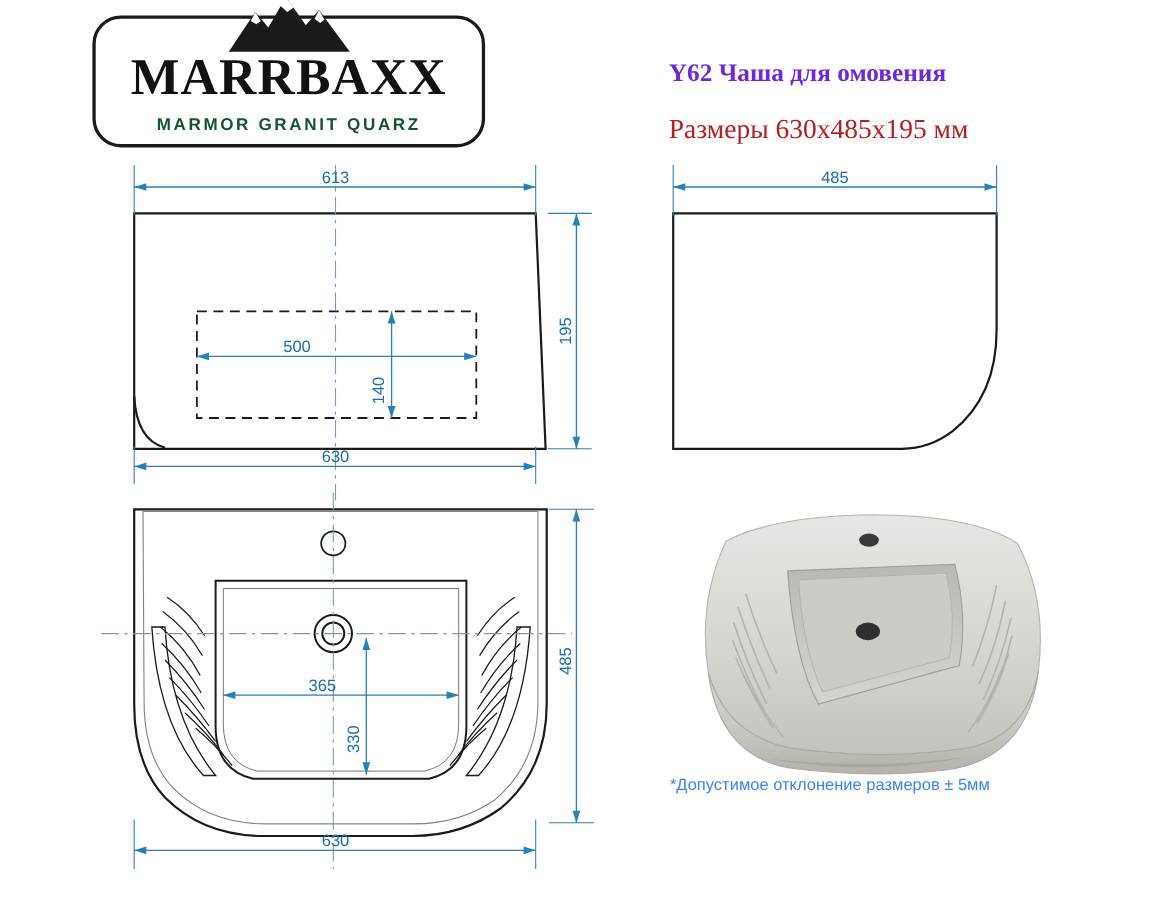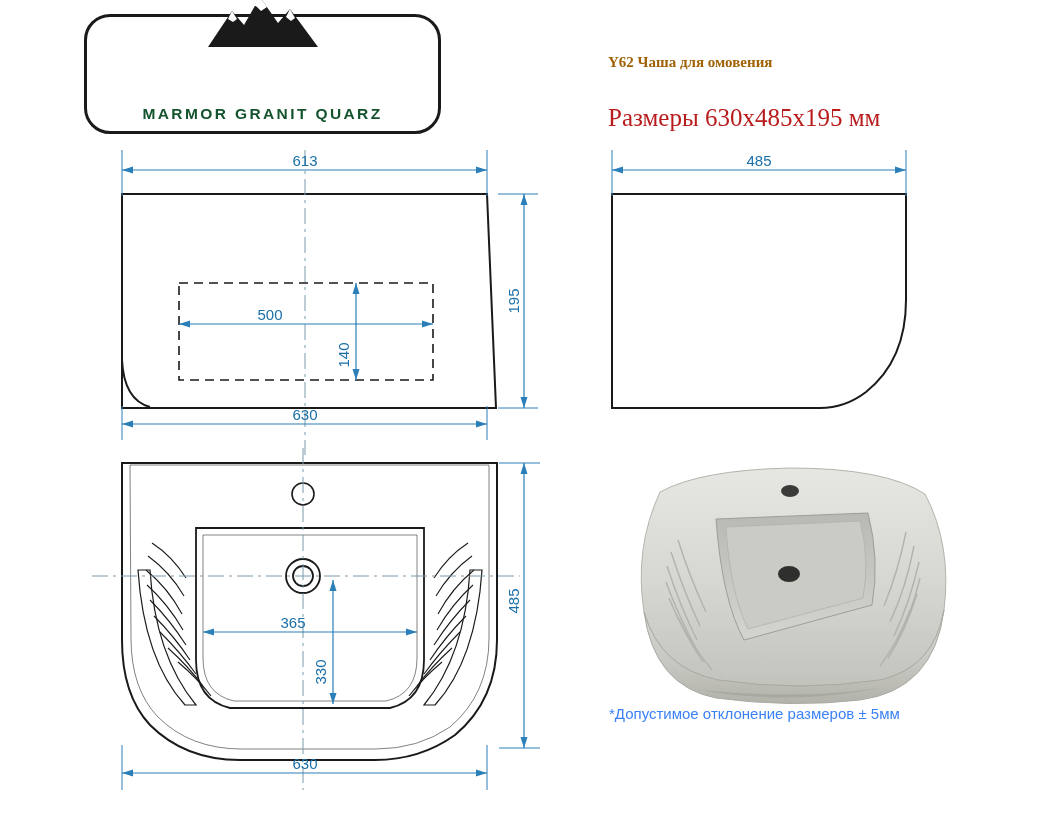--- a/index.html
+++ b/index.html
@@ -34,21 +34,21 @@
     position:absolute; left:0; top:88px; width:100%;
     text-align:center;
     font-family:"Liberation Sans", sans-serif;
     font-weight:bold; font-size:15.5px; letter-spacing:2.4px; color:#14532d;
   }
 
   
   .title-main {
     position:absolute; left:608px; top:54px;
     font-family:"Liberation Serif", serif;
-    font-weight:bold; font-size:15px; color:#a16207;
+    font-weight:bold; font-size:23px; color:#6d28d9;
     white-space:nowrap;
   }
   .title-sizes {
     position:absolute; left:608px; top:104px;
     font-family:"Liberation Serif", serif;
     font-size:25px; color:#b91c1c;
     white-space:nowrap;
   }
   .note {
     position:absolute; left:609px; top:705px;
@@ -69,20 +69,21 @@
 
 <div class="page">
 
   <div class="logo-box">
     <svg class="logo-mountain" width="118" height="58" viewBox="0 0 118 58">
       <path d="M4 56 L28 20 L40 34 L56 6 L74 32 L86 18 L114 56 Z" fill="#1a1a1a"></path>
       <path d="M50 14 L56 6 L63 16 L57 20 L53 16 Z" fill="#ffffff"></path>
       <path d="M24 28 L28 20 L33 28 L29 31 Z" fill="#ffffff"></path>
       <path d="M82 26 L86 18 L91 27 L87 30 Z" fill="#ffffff"></path>
     </svg>
+    <div class="logo-name">MARRBAXX</div>
     <div class="logo-sub">MARMOR GRANIT QUARZ</div>
   </div>
 
   <div class="title-main">Y62 Чаша для омовения</div>
   <div class="title-sizes">Размеры 630x485x195 мм</div>
   <div class="note">*Допустимое отклонение размеров  ± 5мм</div>
 
   <svg width="1061" height="833">
 
     <path d="M122,194 L487,194 L496,408 L122,408 L122,194 Z" stroke="#1a1a1a" stroke-width="2" fill="none"></path>

